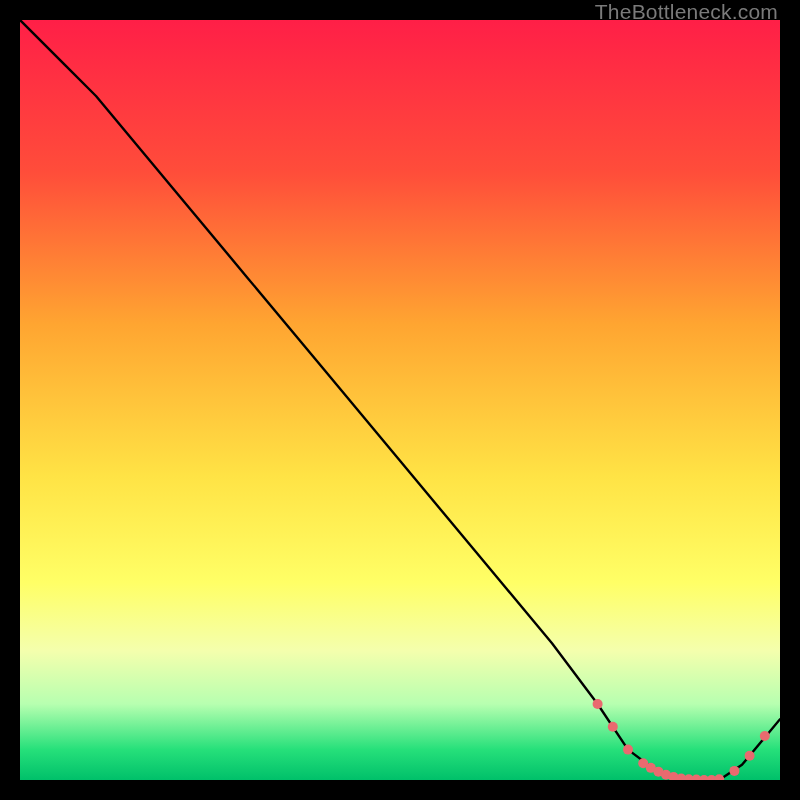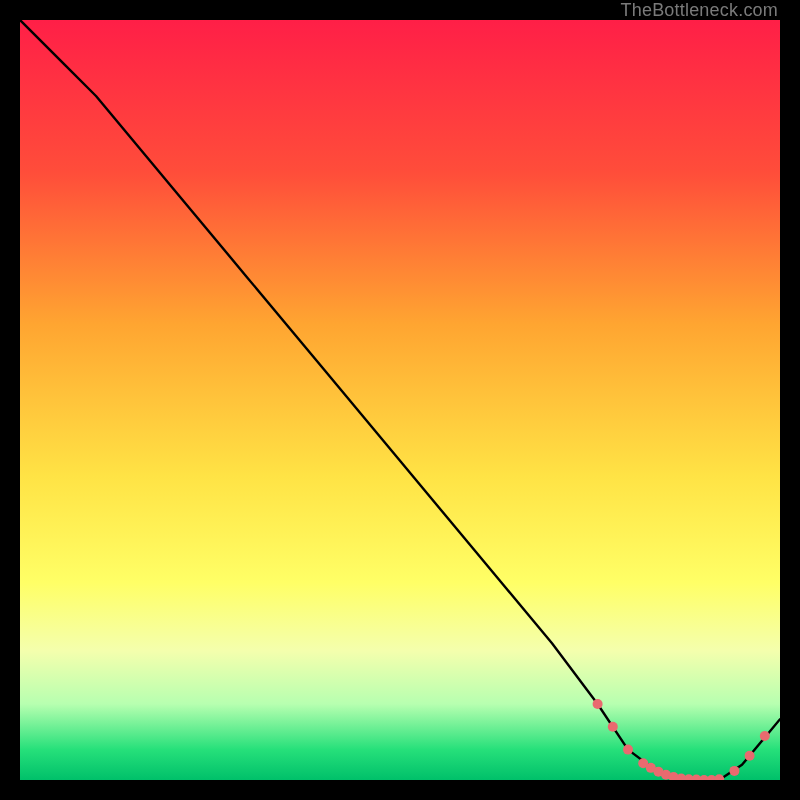--- a/index.html
+++ b/index.html
@@ -21,21 +21,21 @@
     left: 20px;
     top: 20px;
     width: 760px;
     height: 760px;
   }
   .watermark {
     position: absolute;
     top: 0px;
     right: 22px;
     color: #7a7a7a;
-    font-size: 18px;
+    font-size: 21px;
     font-weight: 500;
     letter-spacing: 0.2px;
   }
   svg { display: block; }
 </style>
 </head>
 <body>
 
 <div class="stage">
   <div class="watermark">TheBottleneck.com</div>

